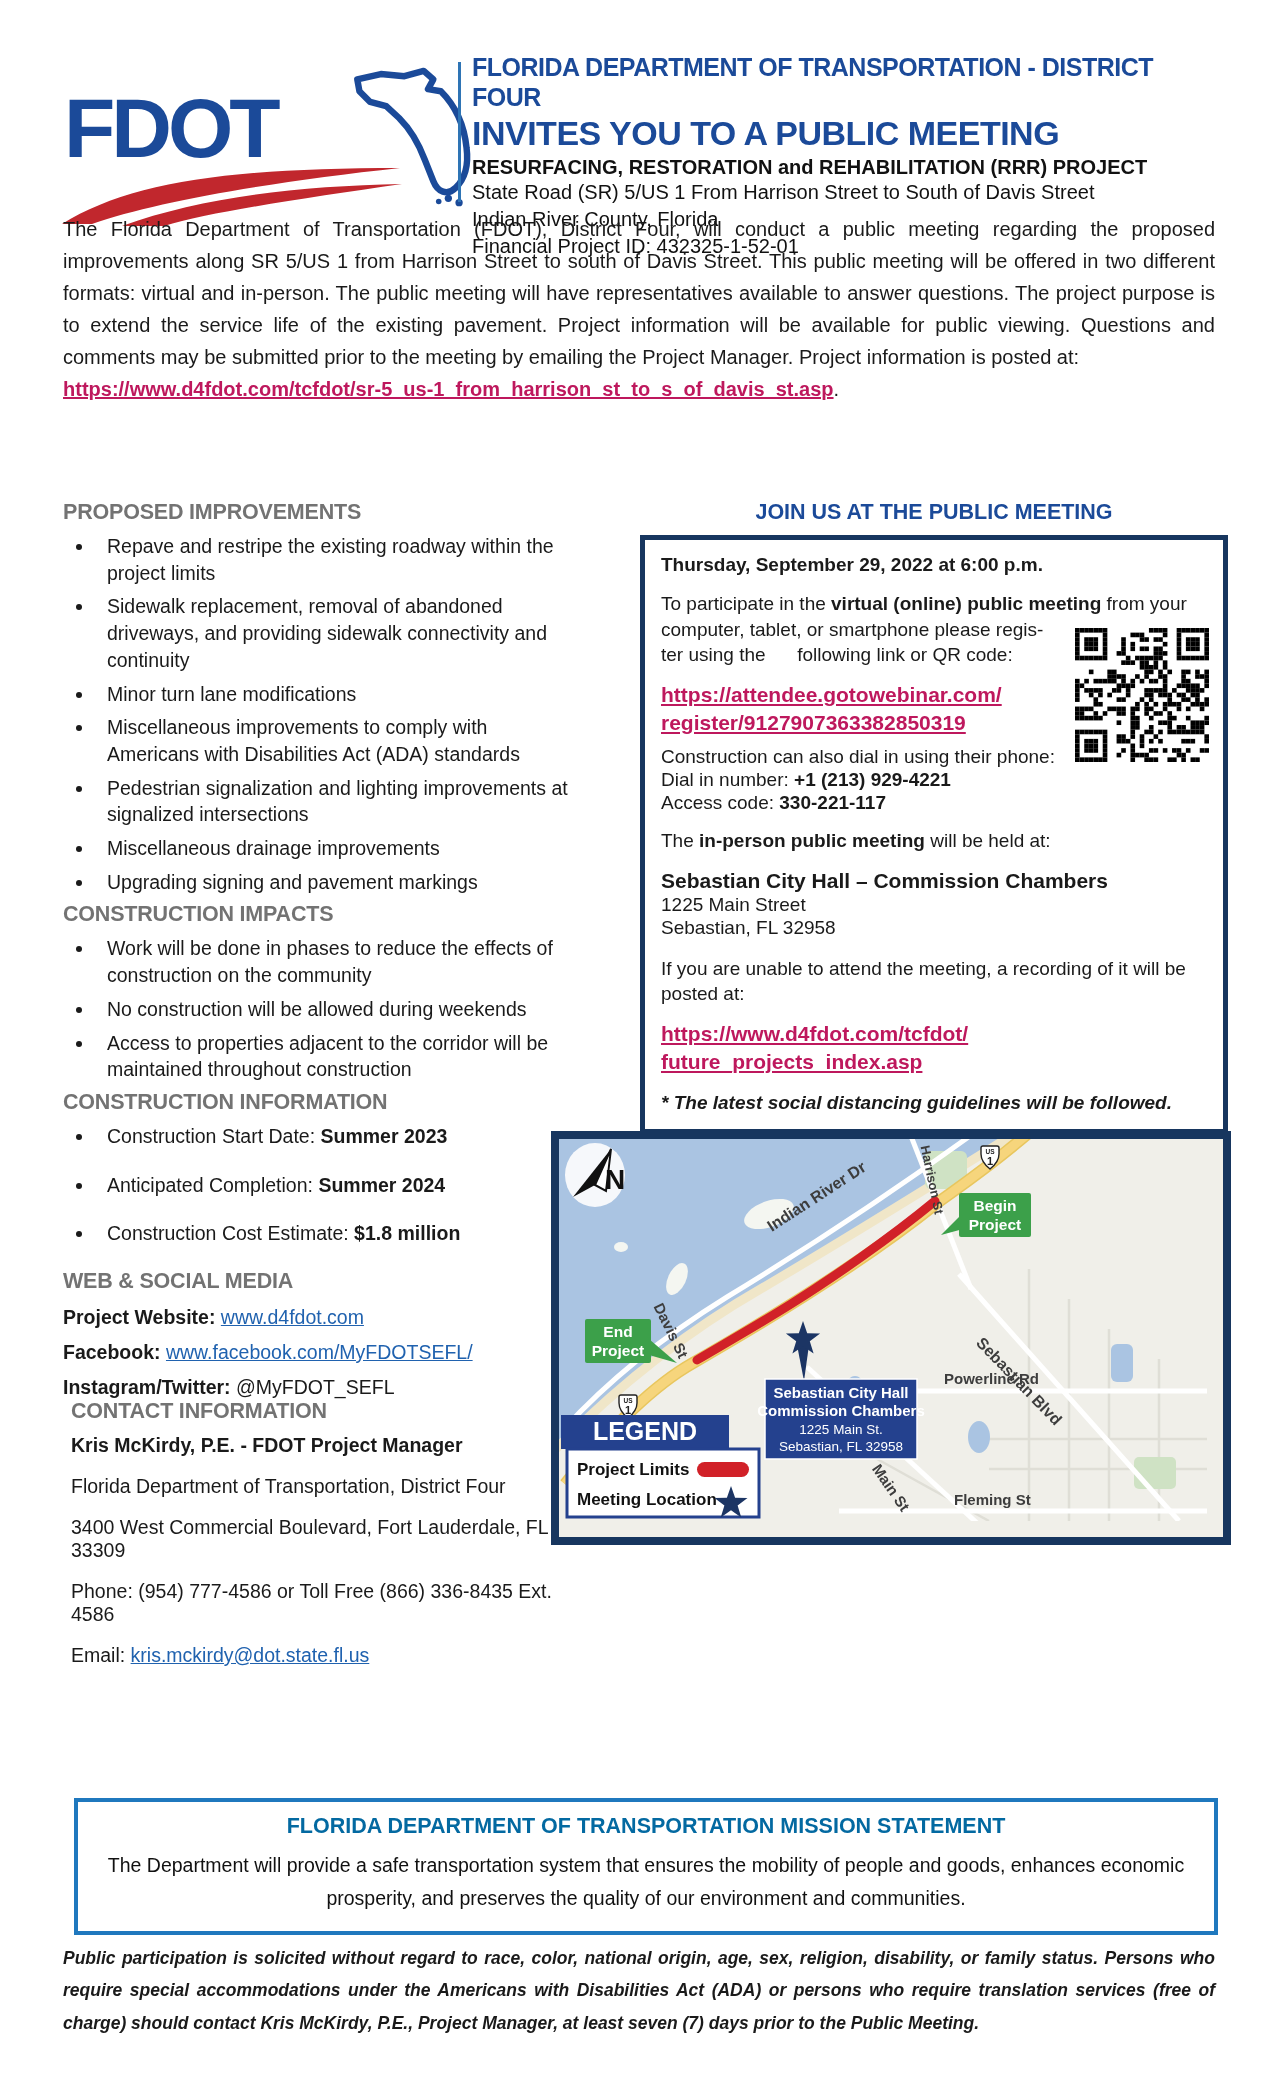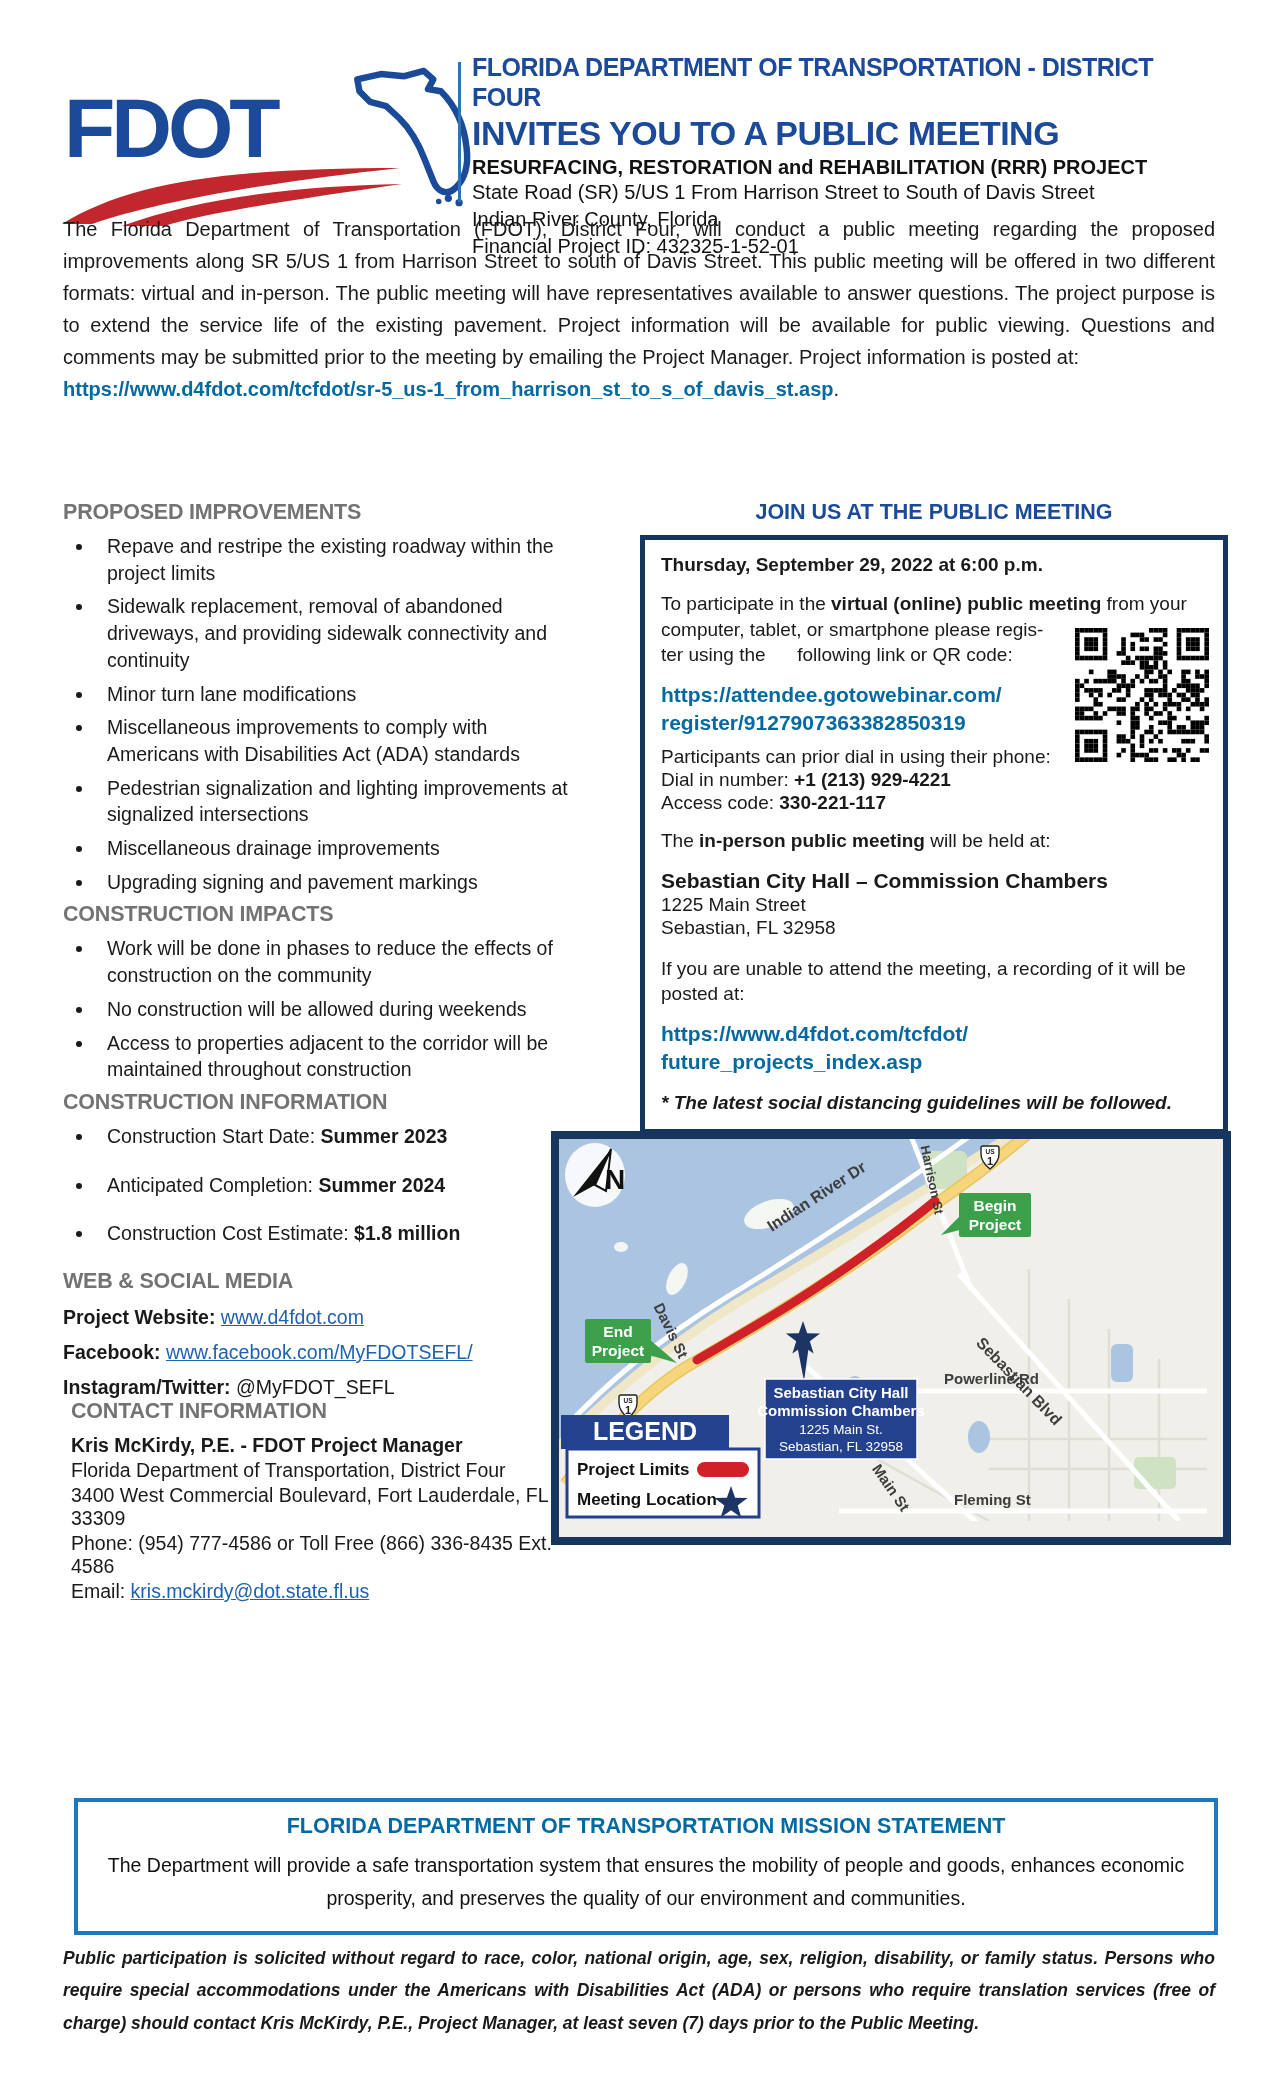--- a/index.html
+++ b/index.html
@@ -14,31 +14,31 @@
   .hdr-sep{position:absolute;left:458px;top:62px;width:3px;height:140px;background:#2e74b5;}
   .hdr-text{position:absolute;left:472px;top:52px;width:748px;}
   .t1{font-size:25px;font-weight:bold;color:#1b4a99;letter-spacing:-0.5px;line-height:1.2;}
   .t2{font-size:34px;font-weight:bold;color:#1b4a99;letter-spacing:-0.5px;line-height:1.15;margin-top:2px;}
   .t3{font-size:20px;font-weight:bold;color:#111;margin-top:3px;}
   .t4{font-size:20px;color:#111;line-height:1.35;}
   
   .intro{position:absolute;left:63px;top:213px;width:1152px;font-size:20px;line-height:1.6;
          text-align:justify;margin:0;}
   a.link{color:#2062af;text-decoration:underline;cursor:pointer;}
-  a.blink{color:#0369a1;font-weight:bold;cursor:pointer;}
+  a.blink{color:#be185d;text-decoration:underline;font-weight:bold;cursor:pointer;}
   
   .leftcol{position:absolute;left:63px;top:500px;width:505px;}
   h2.sec{font-size:21.5px;font-weight:bold;color:#737373;margin:0 0 6px 0;letter-spacing:-0.2px;}
   ul.bul{margin:8px 0 0 0;padding-left:32px;}
   ul.bul li{font-size:19.5px;line-height:1.37;margin-bottom:7px;padding-left:12px;}
   .mt26{margin-top:26px;} .mt34{margin-top:34px;} .mt46{margin-top:46px;} .mt40{margin-top:40px;}
   ul.wide li{margin-bottom:22px;}
   .srow{font-size:19.5px;margin-top:12px;}
   .srow b{font-weight:bold;}
-  .crow{font-size:19.5px;margin-top:2px;}
+  .crow{font-size:19.5px;margin-top:18px;}
   .cname{font-size:19.5px;font-weight:bold;margin-top:10px;}
   .contact-block{margin-left:8px;}
   
   .rightcol{position:absolute;left:640px;top:500px;width:588px;}
   .jhead{font-size:21.5px;font-weight:bold;color:#1b4a99;text-align:center;margin:0 0 10px 0;}
   .jbox{border:5px solid #17365f;padding:12px 16px 10px 16px;position:relative;background:#fff;}
   .jbox p{margin:0 0 14px 0;font-size:19px;line-height:1.33;}
   .jbox .tight{margin:0;line-height:1.22;}
   .jdate{font-weight:bold;}
   .narrow{margin-right:148px !important;}
@@ -136,21 +136,21 @@
 
   <div class="rightcol">
     <h2 class="jhead">JOIN US AT THE PUBLIC MEETING</h2>
     <div class="jbox">
       <p class="jdate">Thursday, September 29, 2022 at 6:00 p.m.</p>
       <p><span>To participate in the </span><b>virtual (online) public  meeting</b><span> from your computer, tablet, or smartphone please regis-</span><br><span class="prewrap narrow" style="display:inline-block;">ter using the      following link or QR code:</span></p>
       <p class="narrow" style="margin-bottom:8px;">
         <a class="blink" style="font-size:21px;">https://attendee.gotowebinar.com/</a><br>
         <a class="blink" style="font-size:21px;">register/9127907363382850319</a>
       </p>
-      <p class="tight narrow">Participants can prior dial in using their phone:</p>
+      <p class="tight narrow">Construction can also dial in using their phone:</p>
       <p class="tight narrow"><span>Dial in number: </span><b>+1 (213) 929-4221</b></p>
       <p class="tight narrow" style="margin-bottom:14px;"><span>Access code: </span><b>330-221-117</b></p>
       <p><span>The </span><b>in-person public meeting</b><span> will be held at:</span></p>
       <p class="tight jvenue">Sebastian City Hall – Commission Chambers</p>
       <p class="tight">1225 Main Street</p>
       <p class="tight" style="margin-bottom:16px;">Sebastian, FL 32958</p>
       <p>If you are unable to attend the meeting, a recording of it will be posted at:</p>
       <p style="margin-bottom:6px;">
         <a class="blink" style="font-size:21px;">https://www.d4fdot.com/tcfdot/</a><br>
         <a class="blink" style="font-size:21px;">future_projects_index.asp</a>

